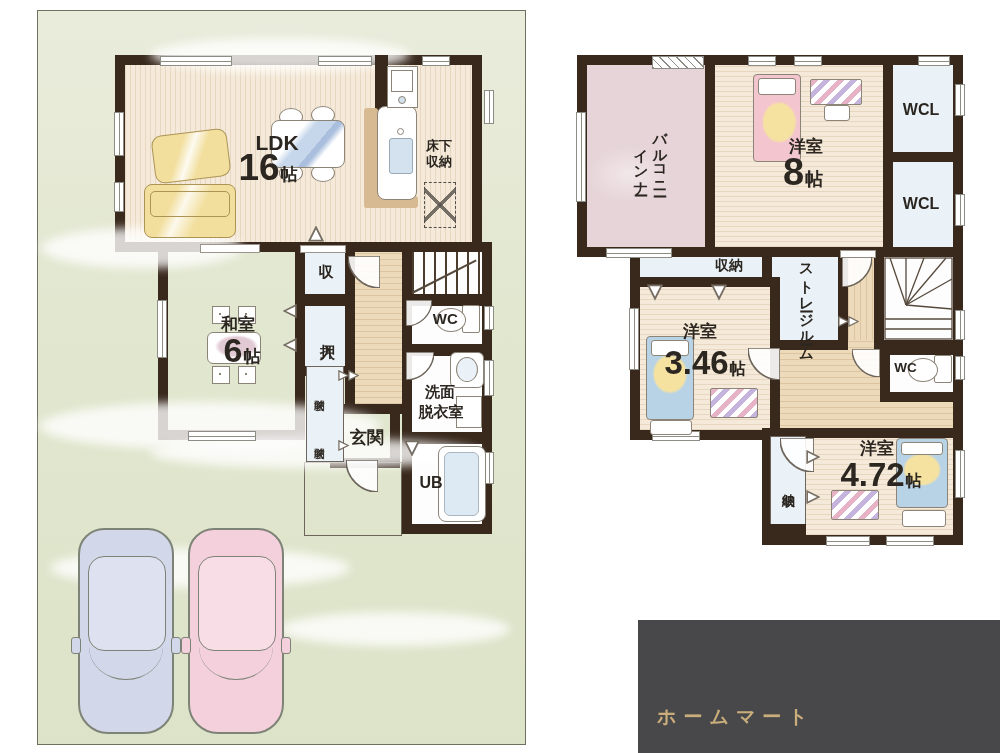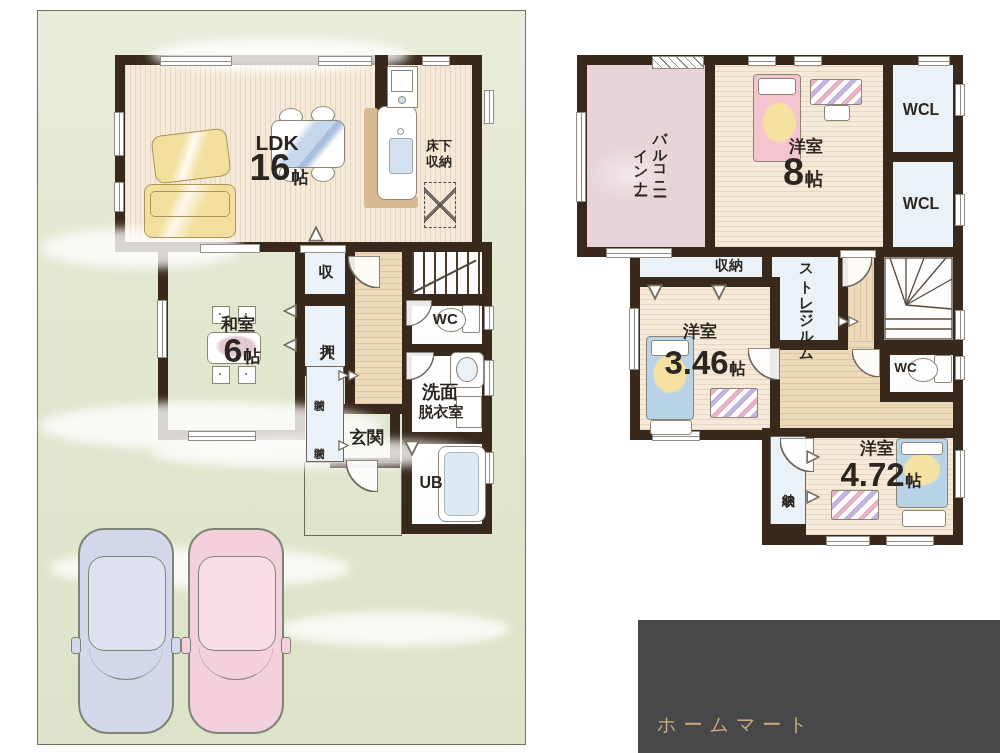--- a/index.html
+++ b/index.html
@@ -87,21 +87,21 @@
   .car{position:absolute;border:2px solid #7e8377;border-radius:26px 26px 30px 30px;z-index:5;}
   .car .roof{position:absolute;left:9%;top:13%;width:82%;height:46%;border:1.6px solid #7e8377;border-radius:16px;}
   .car .wshield{position:absolute;left:10%;right:10%;top:58%;height:16%;border-bottom:1.8px solid #7e8377;border-radius:0 0 50% 50%/0 0 100% 100%;}
   .car .mirL,.car .mirR{position:absolute;top:53%;width:8px;height:15px;background:inherit;border:1.6px solid #7e8377;border-radius:3px;}
   .car .mirL{left:-9px;} .car .mirR{right:-9px;}
   .car-blue{background:#d2d7e9;} .car-blue .roof{background:#dde1f0;}
   .car-pink{background:#f3d0dc;} .car-pink .roof{background:#f8dde6;}
   
   .logo{position:absolute;left:638px;top:620px;width:362px;height:133px;background:#48484b;z-index:40;}
   .logo .brand{position:absolute;left:17px;top:13px;font-size:45px;font-weight:bold;letter-spacing:1px;color:#c9ad7a;}
-  .logo .sub{position:absolute;left:19px;top:84px;font-size:19px;font-weight:normal;letter-spacing:7px;color:#c9ad7a;margin-top:8px;}
+  .logo .sub{position:absolute;left:19px;top:84px;font-size:19px;font-weight:bold;letter-spacing:7px;color:#c9ad7a;}
 </style>
 </head>
 <body>
 
 <div class="canvas">
 
   <div class="lot"></div>
   <div class="cloud" style="left:150px;top:38px;width:260px;height:34px;"></div>
   <div class="cloud" style="left:42px;top:228px;width:200px;height:40px;"></div>
   <div class="cloud" style="left:40px;top:402px;width:340px;height:48px;"></div>
@@ -197,38 +197,38 @@
         <path d="M1 1 L11 6 L1 11 Z"></path>
       </svg>
     <svg class="tri" style="left:338px;top:440px;width:11px;height:11px;" viewBox="0 0 12 12">
         <path d="M1 1 L11 6 L1 11 Z"></path>
       </svg>
     <svg class="tri" style="left:404px;top:440px;width:16px;height:16px;transform:rotate(90deg);" viewBox="0 0 12 12">
         <path d="M1 1 L11 6 L1 11 Z"></path>
       </svg>
 
     <div class="lbl" style="left:277px;top:143px;font-size:21px;">LDK</div>
-    <div class="lbl sizeline" style="left:279px;top:168px;align-items:flex-end;">
+    <div class="lbl sizeline" style="left:268px;top:168px;">
       <span style="font-size:37px;">16</span>
         <span style="font-size:17px;">帖</span>
     </div>
     <div class="lbl" style="left:439px;top:146px;font-size:13px;">床下</div>
     <div class="lbl" style="left:439px;top:162px;font-size:13px;">収納</div>
     <div class="lbl" style="left:238px;top:324px;font-size:17px;">和室</div>
     <div class="lbl sizeline" style="left:242px;top:350px;">
       <span style="font-size:34px;">6</span>
         <span style="font-size:17px;">帖</span>
     </div>
     <div class="lbl" style="left:326px;top:272px;font-size:15px;">収</div>
     <div class="lbl vtext" style="left:327px;top:332px;font-size:15px;">押入</div>
     <div class="lbl vtext" style="left:320px;top:392px;font-size:10.5px;font-weight:normal;">玄関収納</div>
     <div class="lbl vtext" style="left:320px;top:440px;font-size:10.5px;font-weight:normal;">玄関収納</div>
     <div class="lbl" style="left:367px;top:437px;font-size:17px;">玄関</div>
     <div class="lbl stack" style="left:437px;top:319px;font-size:15px;">WC</div>
-    <div class="lbl" style="left:440px;top:392px;font-size:18px;">洗面</div>
+    <div class="lbl" style="left:440px;top:392px;font-size:15px;">洗面</div>
     <div class="lbl" style="left:441px;top:412px;font-size:15px;">脱衣室</div>
     <div class="lbl stack" style="left:424px;top:483px;font-size:16px;">UB</div>
   </section>
 
   <section>
 
     <div class="abs tan-v" style="left:842px;top:257px;width:42px;height:93px;z-index:1;"></div>
     <div class="abs tan-h" style="left:772px;top:340px;width:181px;height:98px;z-index:1;"></div>
 
     <div class="rm mauvefl" style="left:577px;top:55px;width:140px;height:202px;z-index:2;"></div>

